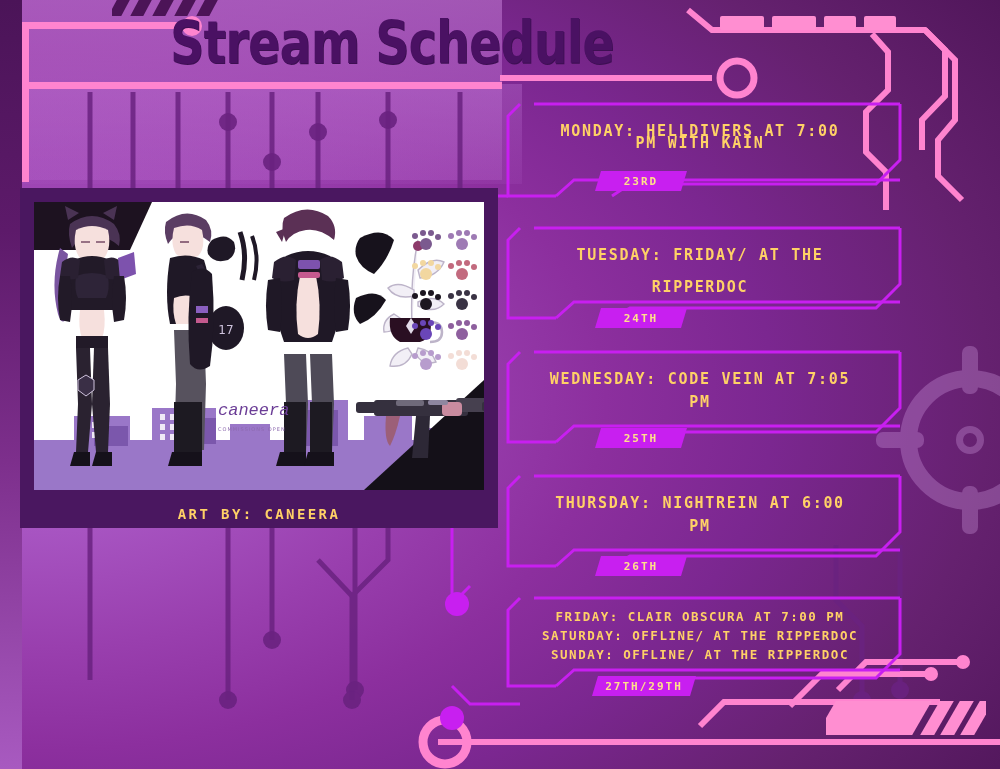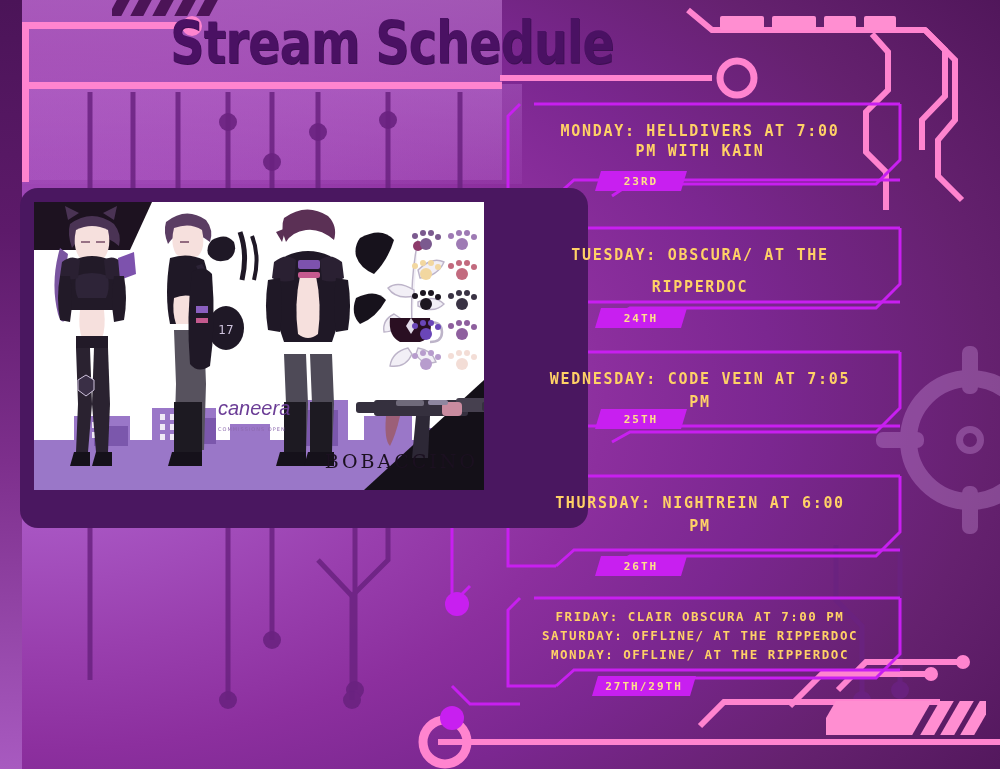--- a/index.html
+++ b/index.html
@@ -52,29 +52,29 @@
   .crosshair .tick{position:absolute;background:#d9a6ea;border-radius:7px;}
   .crosshair .t-t{left:80px;top:-6px;width:16px;height:48px;}
   .crosshair .t-b{left:80px;bottom:-6px;width:16px;height:48px;}
   .crosshair .t-l{left:-6px;top:80px;width:48px;height:16px;}
   .crosshair .dot{position:absolute;left:74px;top:74px;width:28px;height:28px;border:7px solid #d9a6ea;border-radius:50%;box-sizing:border-box;}
 
   
   .circuit{position:absolute;left:0;top:0;width:1000px;height:769px;pointer-events:none;}
 
   
-  .art-card{position:absolute;left:20px;top:188px;width:568px;height:340px;
-    background:#4a1760;padding:0;box-sizing:border-box;border-radius:18px;}
+  .art-card{position:absolute;left:20px;top:188px;width:478px;height:340px;
+    background:#4a1760;padding:0;box-sizing:border-box;}
   .art-inner{position:absolute;left:14px;top:14px;width:450px;height:288px;background:#ffffff;overflow:hidden;}
   .art-credit{position:absolute;left:0;bottom:6px;width:478px;text-align:center;
     font-family:"DejaVu Sans Mono",monospace;font-weight:bold;font-size:14px;letter-spacing:2.4px;color:#ffd166;}
   .bobaccino{position:absolute;right:6px;bottom:18px;font-family:"DejaVu Serif",serif;
     font-size:19px;letter-spacing:3px;color:#1b1020;}
-  .wm{position:absolute;left:184px;bottom:70px;font-family:Liberation Sans, sans-serif;font-style:italic;
-    font-size:20px;color:#6b3d96;}
+  .wm{position:absolute;left:184px;bottom:70px;font-family:Liberation Mono, monospace;font-style:italic;
+    font-size:17px;color:#6b3d96;}
   .wmsub{position:absolute;left:184px;bottom:58px;font-family:"DejaVu Sans",sans-serif;font-size:5px;letter-spacing:1px;color:#8d6aaf;}
 
   
   .row{position:absolute;left:500px;width:400px;}
   .row .txt{
     position:absolute;left:18px;right:18px;top:0;text-align:center;
     font-family:"DejaVu Sans Mono",monospace;font-weight:bold;
     font-size:15px;line-height:23px;letter-spacing:1.7px;color:#ffd166;
   }
   .row .txt.small{font-size:12.5px;line-height:19px;letter-spacing:1.5px;}
@@ -444,48 +444,48 @@
               <circle cx="417" cy="154" r="3"></circle>
               <circle cx="425" cy="151" r="3"></circle>
               <circle cx="433" cy="151" r="3"></circle>
               <circle cx="440" cy="155" r="3"></circle>
             </g>
         </g>
       </svg>
 
       <div class="wm">caneera</div>
       <div class="wmsub">COMMISSIONS OPEN</div>
-      <div class="bobaccino">BOBACCINO</div>
     </div>
+    <div class="art-credit">ART BY: CANEERA</div>
   </div>
 
   <div class="row" style="top:104px">
     <div class="txt" style="top:16px">MONDAY: HELLDIVERS AT 7:00</div>
-    <div class="txt" style="top:36px">PM WITH KAIN</div>
+    <div class="txt" style="top:28px">PM WITH KAIN</div>
   </div>
   <div class="badge" style="left:595px;top:171px;width:92px">23RD</div>
 
   <div class="row" style="top:228px">
-    <div class="txt" style="top:16px">TUESDAY: OBSCURA/ AT THE</div>
+    <div class="txt" style="top:16px">TUESDAY: FRIDAY/ AT THE</div>
     <div class="txt" style="top:48px">RIPPERDOC</div>
   </div>
   <div class="badge" style="left:595px;top:308px;width:92px">24TH</div>
 
   <div class="row" style="top:352px">
     <div class="txt" style="top:16px">WEDNESDAY: CODE VEIN AT 7:05</div>
     <div class="txt" style="top:39px">PM</div>
   </div>
-  <div class="badge" style="left:595px;top:409px;width:92px">25TH</div>
+  <div class="badge" style="left:595px;top:428px;width:92px">25TH</div>
 
   <div class="row" style="top:476px">
     <div class="txt" style="top:16px">THURSDAY: NIGHTREIN AT 6:00</div>
     <div class="txt" style="top:39px">PM</div>
   </div>
   <div class="badge" style="left:595px;top:556px;width:92px">26TH</div>
 
   <div class="row" style="top:598px">
     <div class="txt small" style="top:9px">FRIDAY: CLAIR OBSCURA AT 7:00 PM</div>
     <div class="txt small" style="top:28px">SATURDAY: OFFLINE/ AT THE RIPPERDOC</div>
-    <div class="txt small" style="top:47px">MONDAY: OFFLINE/ AT THE RIPPERDOC</div>
+    <div class="txt small" style="top:47px">SUNDAY: OFFLINE/ AT THE RIPPERDOC</div>
   </div>
   <div class="badge" style="left:592px;top:676px;width:104px">27TH/29TH</div>
 
 </div>
 
 </body></html>

